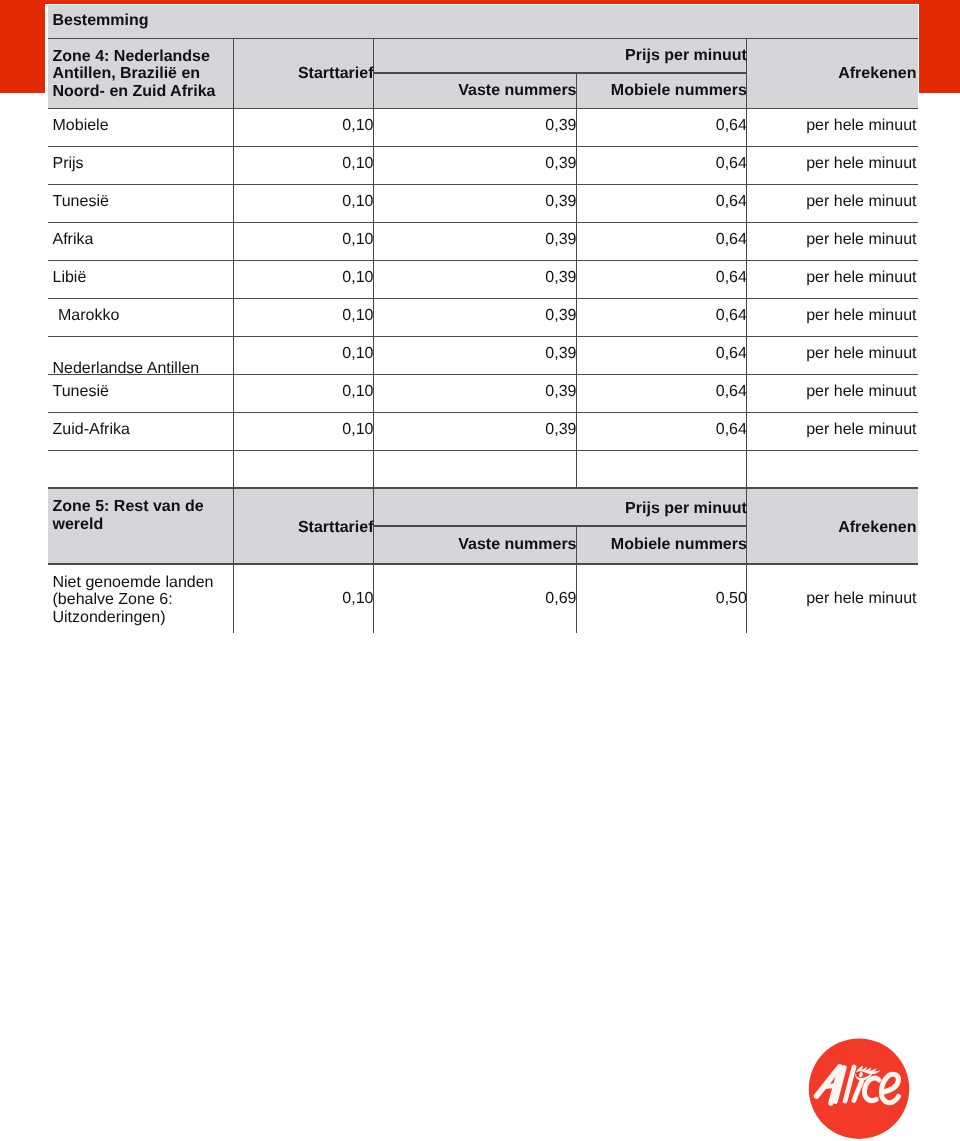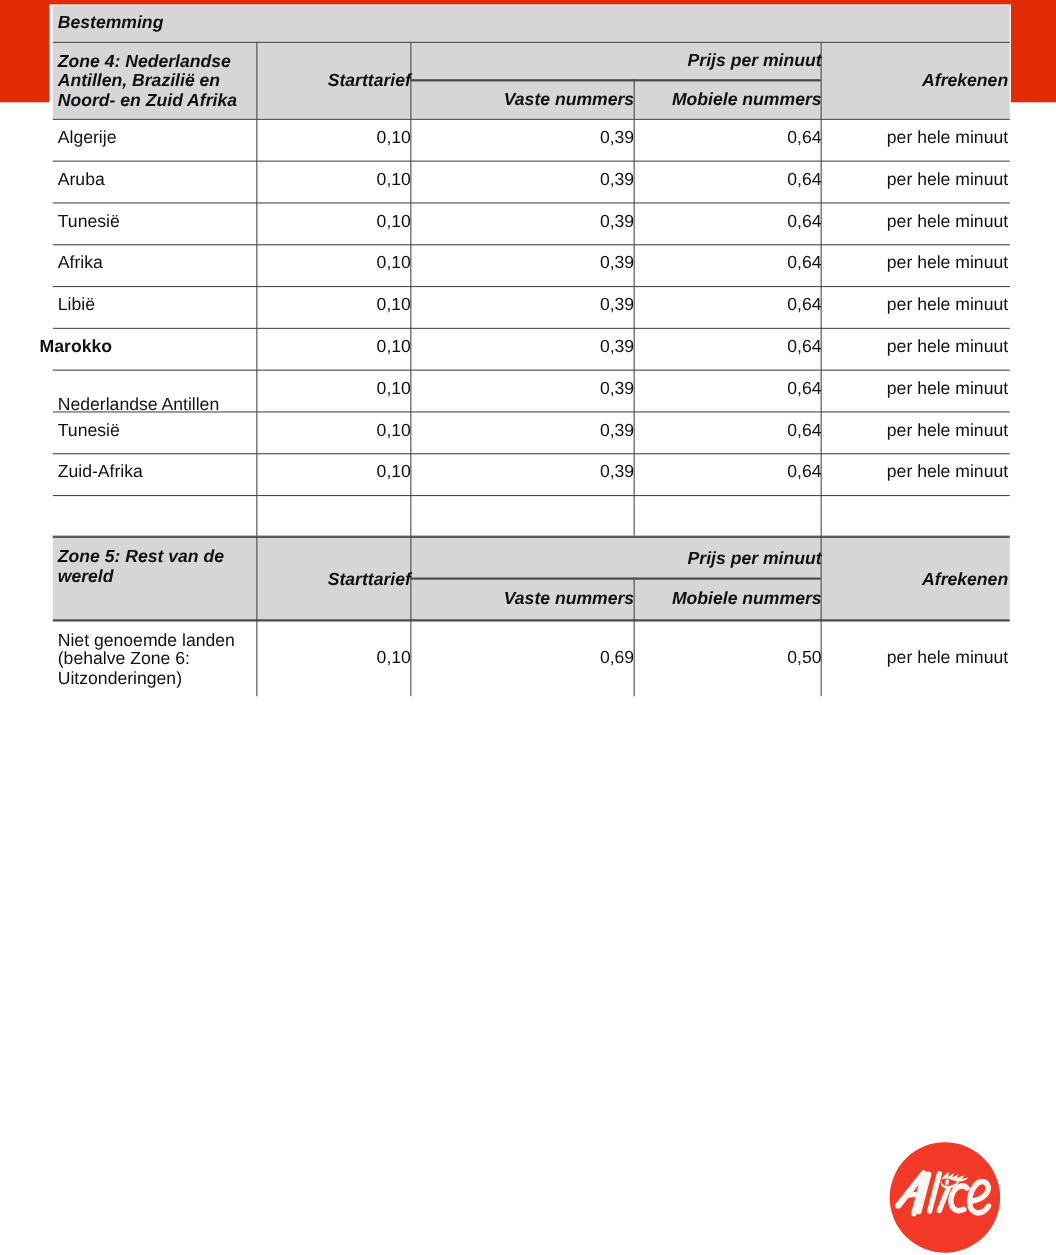--- a/index.html
+++ b/index.html
@@ -10,21 +10,21 @@
   .red-band{position:absolute;left:0;top:0;width:960px;height:93px;background:#e22a04;}
   .paper{position:absolute;left:45px;top:4px;width:874px;height:90px;background:#ffffff;}
 
   
   .hbg{position:absolute;background:#d6d5d7;}
   
   .hl{position:absolute;height:1.3px;background:#4a4a4a;}
   .vl{position:absolute;width:1.3px;background:#4a4a4a;}
 
   .t{position:absolute;color:#111;font-size:16px;line-height:17.65px;white-space:nowrap;transform:translateZ(0);}
-  .b{font-weight:bold;font-style:italic;}
+  .b{font-weight:bold;}
   .ctr{text-align:right;}
   .ml{line-height:17.65px;}
 
   .logo{position:absolute;}
 </style>
 </head>
 <body>
 
 <div class="red-band"></div>
 <div class="paper"></div>
@@ -71,46 +71,46 @@
 
 <div class="t b" style="left:52.5px;top:11.5px;">Bestemming</div>
 
 <div id="txt">
     <div class="t b ml " style="left:52.5px;top:47.8px;">Zone 4: Nederlandse<br>Antillen, Brazilië en<br>Noord- en Zuid Afrika</div>
     <div class="t b ctr " style="left:233.5px;top:65.3px;width:140px;">Starttarief</div>
     <div class="t b ctr " style="left:373.5px;top:47px;width:373.4px;">Prijs per minuut</div>
     <div class="t b ctr " style="left:373.5px;top:81.8px;width:203px;">Vaste nummers</div>
     <div class="t b ctr " style="left:576.5px;top:81.8px;width:170.39999999999998px;">Mobiele nummers</div>
     <div class="t b ctr " style="left:746.9px;top:64.8px;width:169.60000000000002px;">Afrekenen</div>
-    <div class="t ml " style="left:52.5px;top:116.6px;">Algerije</div>
+    <div class="t ml " style="left:52.5px;top:116.6px;">Mobiele</div>
     <div class="t ctr " style="left:233.5px;top:116.6px;width:140px;">0,10</div>
     <div class="t ctr " style="left:373.5px;top:116.6px;width:203px;">0,39</div>
     <div class="t ctr " style="left:576.5px;top:116.6px;width:170.39999999999998px;">0,64</div>
     <div class="t ctr " style="left:746.9px;top:116.6px;width:169.60000000000002px;">per hele minuut</div>
-    <div class="t ml " style="left:52.5px;top:154.6px;">Aruba</div>
+    <div class="t ml " style="left:52.5px;top:154.6px;">Prijs</div>
     <div class="t ctr " style="left:233.5px;top:154.6px;width:140px;">0,10</div>
     <div class="t ctr " style="left:373.5px;top:154.6px;width:203px;">0,39</div>
     <div class="t ctr " style="left:576.5px;top:154.6px;width:170.39999999999998px;">0,64</div>
     <div class="t ctr " style="left:746.9px;top:154.6px;width:169.60000000000002px;">per hele minuut</div>
     <div class="t ml " style="left:52.5px;top:192.6px;">Tunesië</div>
     <div class="t ctr " style="left:233.5px;top:192.6px;width:140px;">0,10</div>
     <div class="t ctr " style="left:373.5px;top:192.6px;width:203px;">0,39</div>
     <div class="t ctr " style="left:576.5px;top:192.6px;width:170.39999999999998px;">0,64</div>
     <div class="t ctr " style="left:746.9px;top:192.6px;width:169.60000000000002px;">per hele minuut</div>
     <div class="t ml " style="left:52.5px;top:230.6px;">Afrika</div>
     <div class="t ctr " style="left:233.5px;top:230.6px;width:140px;">0,10</div>
     <div class="t ctr " style="left:373.5px;top:230.6px;width:203px;">0,39</div>
     <div class="t ctr " style="left:576.5px;top:230.6px;width:170.39999999999998px;">0,64</div>
     <div class="t ctr " style="left:746.9px;top:230.6px;width:169.60000000000002px;">per hele minuut</div>
     <div class="t ml " style="left:52.5px;top:268.6px;">Libië</div>
     <div class="t ctr " style="left:233.5px;top:268.6px;width:140px;">0,10</div>
     <div class="t ctr " style="left:373.5px;top:268.6px;width:203px;">0,39</div>
     <div class="t ctr " style="left:576.5px;top:268.6px;width:170.39999999999998px;">0,64</div>
     <div class="t ctr " style="left:746.9px;top:268.6px;width:169.60000000000002px;">per hele minuut</div>
-    <div class="t ml " style="left:36px;top:306.6px;font-weight:bold;">Marokko</div>
+    <div class="t ml " style="left:58px;top:306.6px;">Marokko</div>
     <div class="t ctr " style="left:233.5px;top:306.6px;width:140px;">0,10</div>
     <div class="t ctr " style="left:373.5px;top:306.6px;width:203px;">0,39</div>
     <div class="t ctr " style="left:576.5px;top:306.6px;width:170.39999999999998px;">0,64</div>
     <div class="t ctr " style="left:746.9px;top:306.6px;width:169.60000000000002px;">per hele minuut</div>
     <div class="t ml " style="left:52.5px;top:360px;">Nederlandse Antillen</div>
     <div class="t ctr " style="left:233.5px;top:344.6px;width:140px;">0,10</div>
     <div class="t ctr " style="left:373.5px;top:344.6px;width:203px;">0,39</div>
     <div class="t ctr " style="left:576.5px;top:344.6px;width:170.39999999999998px;">0,64</div>
     <div class="t ctr " style="left:746.9px;top:344.6px;width:169.60000000000002px;">per hele minuut</div>
     <div class="t ml " style="left:52.5px;top:382.6px;">Tunesië</div>

